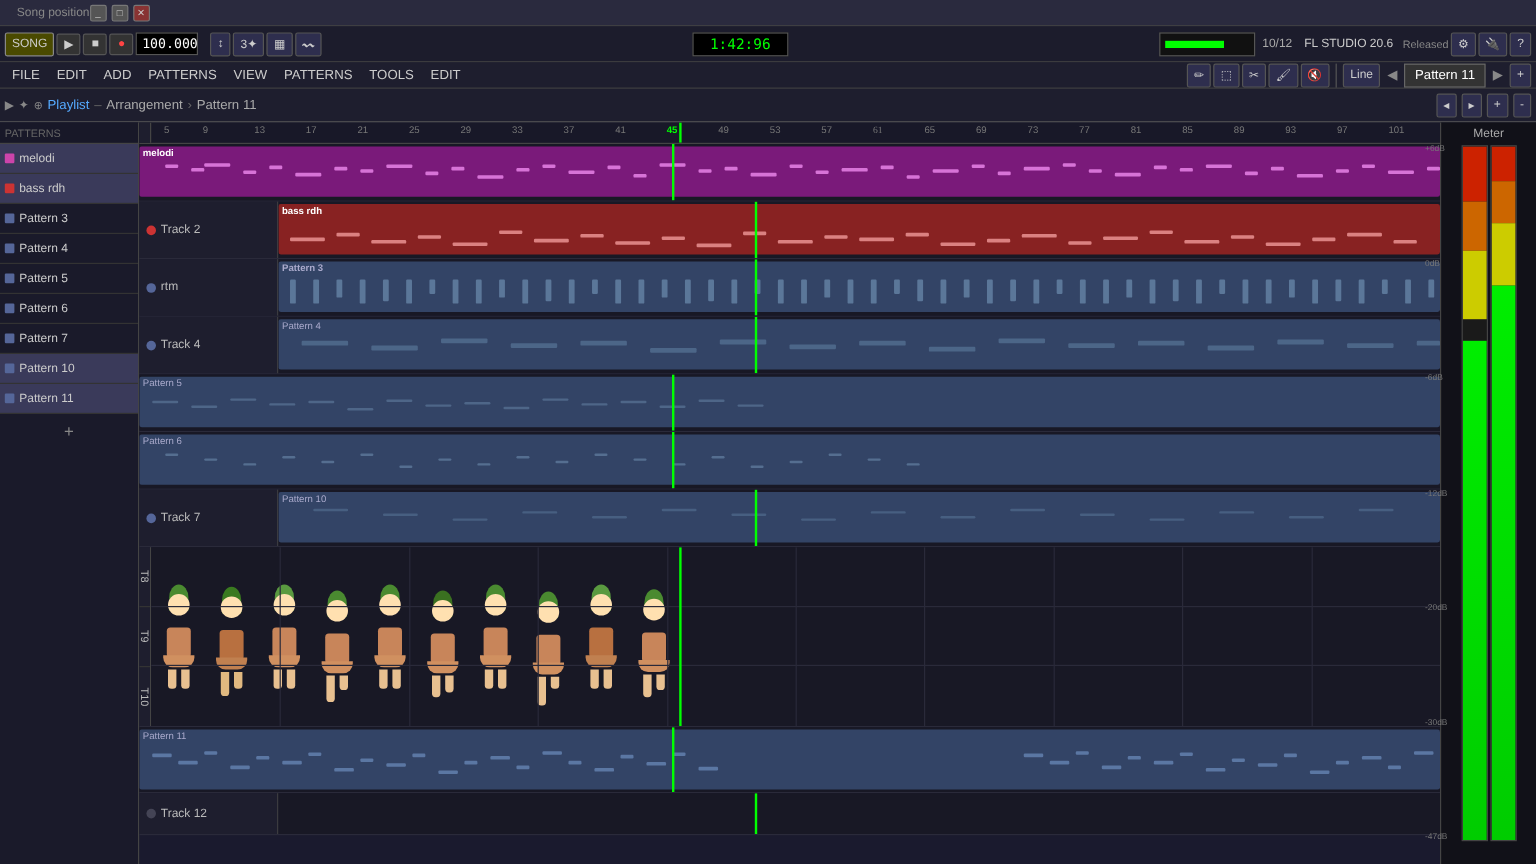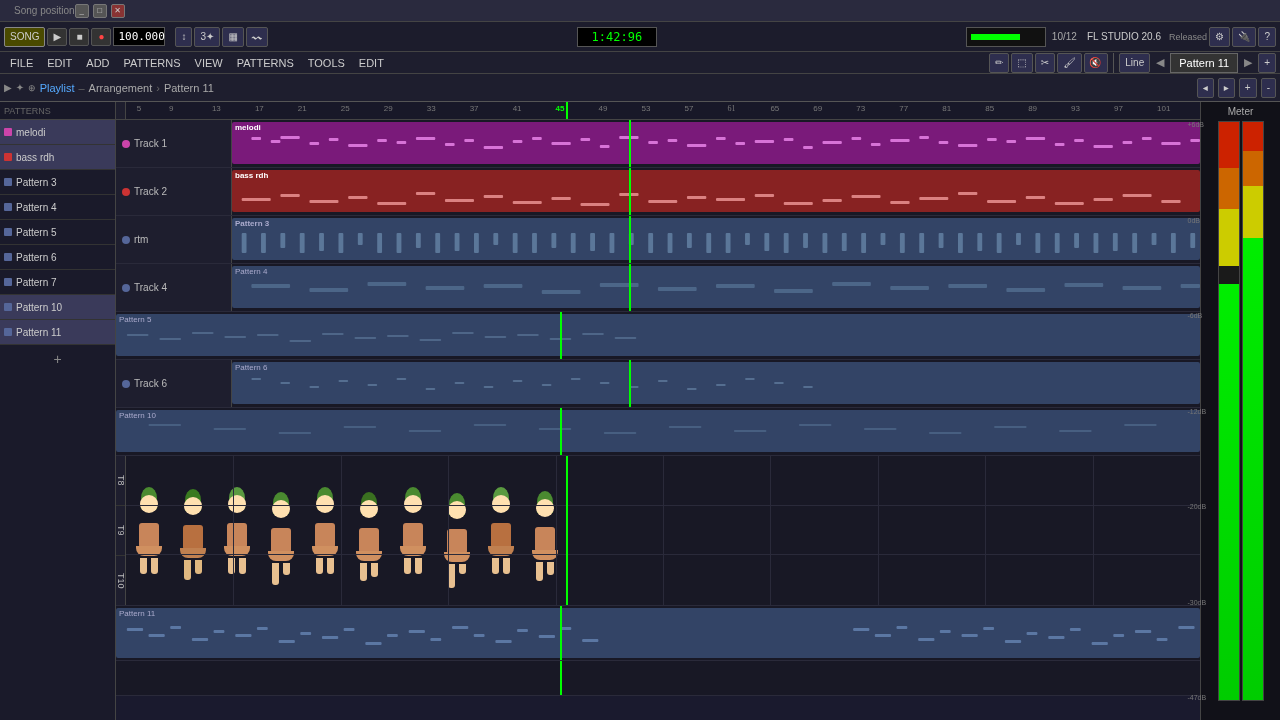--- a/index.html
+++ b/index.html
@@ -433,24 +433,20 @@
           <span style="position:absolute;left:96%;font-size:8px;color:#777;top:2px;">101</span>
 
           <div style="position:absolute;left:41%;top:0;bottom:0;width:2px;background:#0f0;z-index:5;"></div>
         </div>
       </div>
     </div>
 
     <div id="tracks-container">
 
       <div class="track-row" style="height:48px;">
-        <div class="track-name-cell">
-          <div class="track-dot" style="background:#cc44aa;"></div>
-          <span>Track 1</span>
-        </div>
         <div class="track-content" style="position:relative;">
           <div style="position:absolute;left:0;right:0;top:2px;height:42px;background:#7a1a7a;border-radius:2px;overflow:hidden;">
             <div style="font-size:8px;padding:1px 3px;color:#fff;font-weight:bold;">melodi</div>
 
             <div style="position:absolute;top:10px;left:0;right:0;height:30px;overflow:hidden;">
               <svg width="100%" height="30" xmlns="http://www.w3.org/2000/svg">
                 <g opacity="0.7">
 
                   <rect x="2%" y="5" width="1%" height="3" fill="#f9f" rx="1"></rect>
                   <rect x="4%" y="8" width="1%" height="3" fill="#f9f" rx="1"></rect>
@@ -681,24 +677,20 @@
                   <rect x="46%" y="13" width="2%" height="2" fill="#7799bb" rx="1"></rect>
                 </g>
               </svg>
             </div>
           </div>
           <div class="playhead" style="left:41%;"></div>
         </div>
       </div>
 
       <div class="track-row" style="height:48px;">
-        <div class="track-name-cell">
-          <div class="track-dot" style="background:#556699;"></div>
-          <span>Track 6</span>
-        </div>
         <div class="track-content" style="position:relative;">
           <div style="position:absolute;left:0;right:0;top:2px;height:42px;background:#334466;border-radius:2px;overflow:hidden;">
             <div style="font-size:8px;padding:1px 3px;color:#aac;">Pattern 6</div>
             <div style="position:absolute;top:10px;left:0;right:0;height:28px;">
               <svg width="100%" height="28">
                 <g opacity="0.5">
                   <rect x="2%" y="6" width="1%" height="2" fill="#7799bb" rx="1"></rect>
                   <rect x="5%" y="10" width="1%" height="2" fill="#7799bb" rx="1"></rect>
                   <rect x="8%" y="14" width="1%" height="2" fill="#7799bb" rx="1"></rect>
                   <rect x="11%" y="8" width="1%" height="2" fill="#7799bb" rx="1"></rect>
@@ -720,20 +712,24 @@
                   <rect x="59%" y="14" width="1%" height="2" fill="#7799bb" rx="1"></rect>
                 </g>
               </svg>
             </div>
           </div>
           <div class="playhead" style="left:41%;"></div>
         </div>
       </div>
 
       <div class="track-row" style="height:48px;">
+        <div class="track-name-cell">
+          <div class="track-dot" style="background:#556699;"></div>
+          <span>Track 7</span>
+        </div>
         <div class="track-content" style="position:relative;">
           <div style="position:absolute;left:0;right:0;top:2px;height:42px;background:#334466;border-radius:2px;overflow:hidden;">
             <div style="font-size:8px;padding:1px 3px;color:#aac;">Pattern 10</div>
             <div style="position:absolute;top:10px;left:0;right:0;height:28px;">
               <svg width="100%" height="28">
                 <g opacity="0.4">
                   <rect x="3%" y="4" width="3%" height="2" fill="#6688aa" rx="1"></rect>
                   <rect x="9%" y="8" width="3%" height="2" fill="#6688aa" rx="1"></rect>
                   <rect x="15%" y="12" width="3%" height="2" fill="#6688aa" rx="1"></rect>
                   <rect x="21%" y="6" width="3%" height="2" fill="#6688aa" rx="1"></rect>
@@ -946,20 +942,24 @@
                   <rect x="98%" y="6" width="1.5%" height="3" fill="#7799cc" rx="1"></rect>
                 </g>
               </svg>
             </div>
           </div>
           <div class="playhead" style="left:41%;"></div>
         </div>
       </div>
 
       <div class="track-row" style="height:35px;">
+        <div class="track-name-cell">
+          <div class="track-dot" style="background:#445;"></div>
+          <span>Track 12</span>
+        </div>
         <div class="track-content" style="position:relative;">
           <div class="playhead" style="left:41%;"></div>
         </div>
       </div>
 
     </div>
   </div>
 
   <div id="meter-panel">
     <div id="meter-title">Meter</div>

